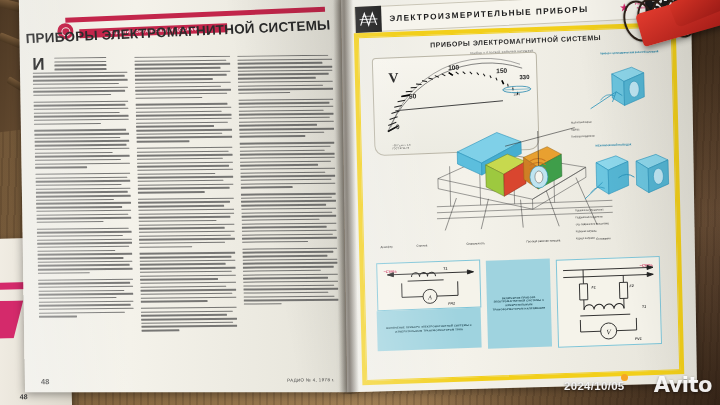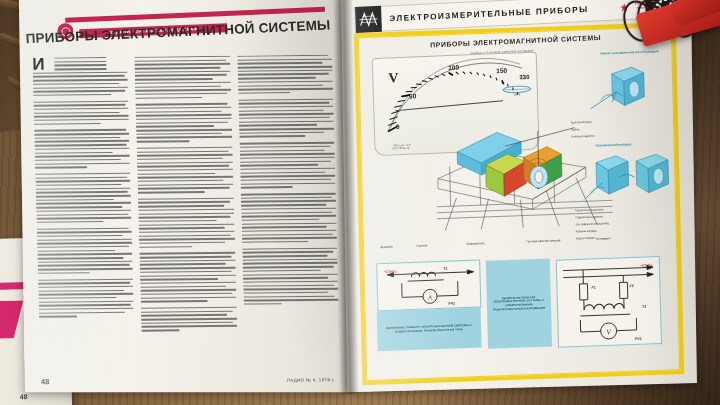--- a/index.html
+++ b/index.html
@@ -828,14 +828,19 @@
 
   <div class="rings">
     <div class="ring" style="left:2px;top:6px;"></div>
     <div class="ring" style="left:16px;top:4px;"></div>
     <div class="ring" style="left:30px;top:3px;"></div>
     <div class="ring" style="left:44px;top:2px;"></div>
   </div>
   <div class="red-obj"></div>
   <div class="red-obj2"></div>
 
+  <div class="wm">
+    <div class="wm-date">2024/10/05</div>
+    <div class="wm-dot"></div>
+    <div class="wm-logo">Avito</div>
+  </div>
 
 </div>
 
 </body></html>

